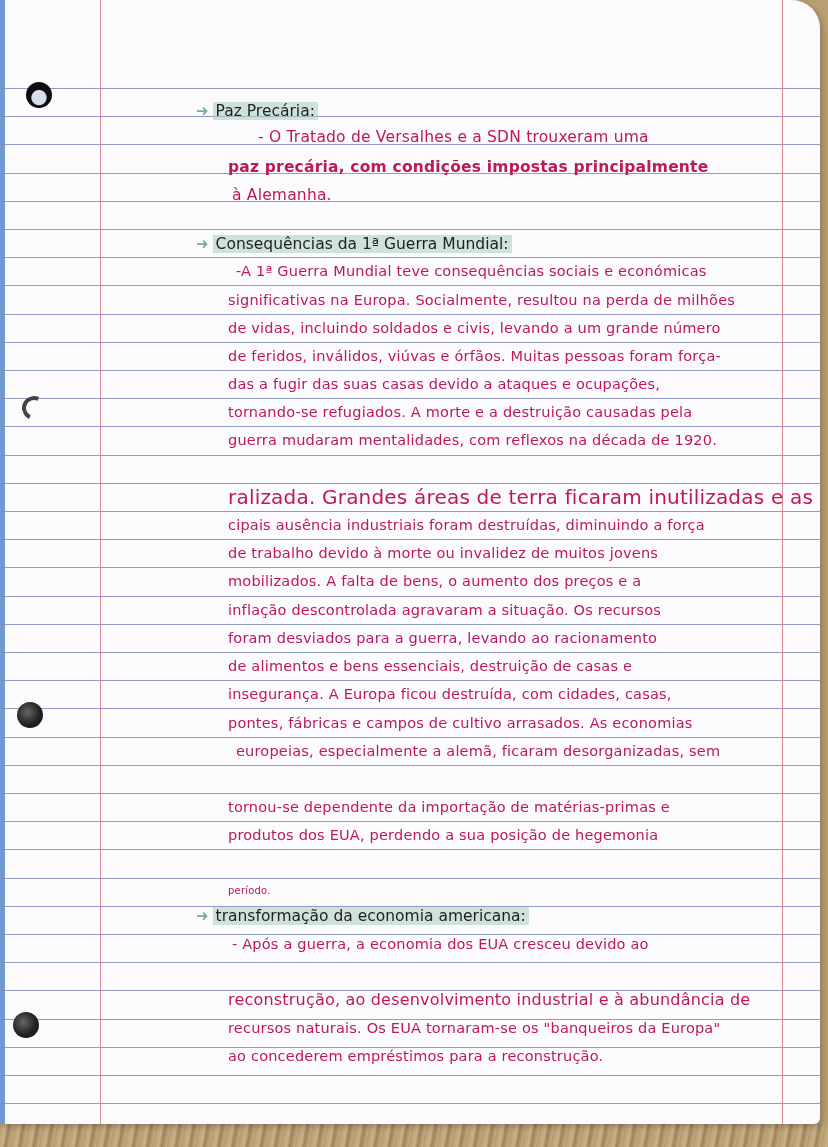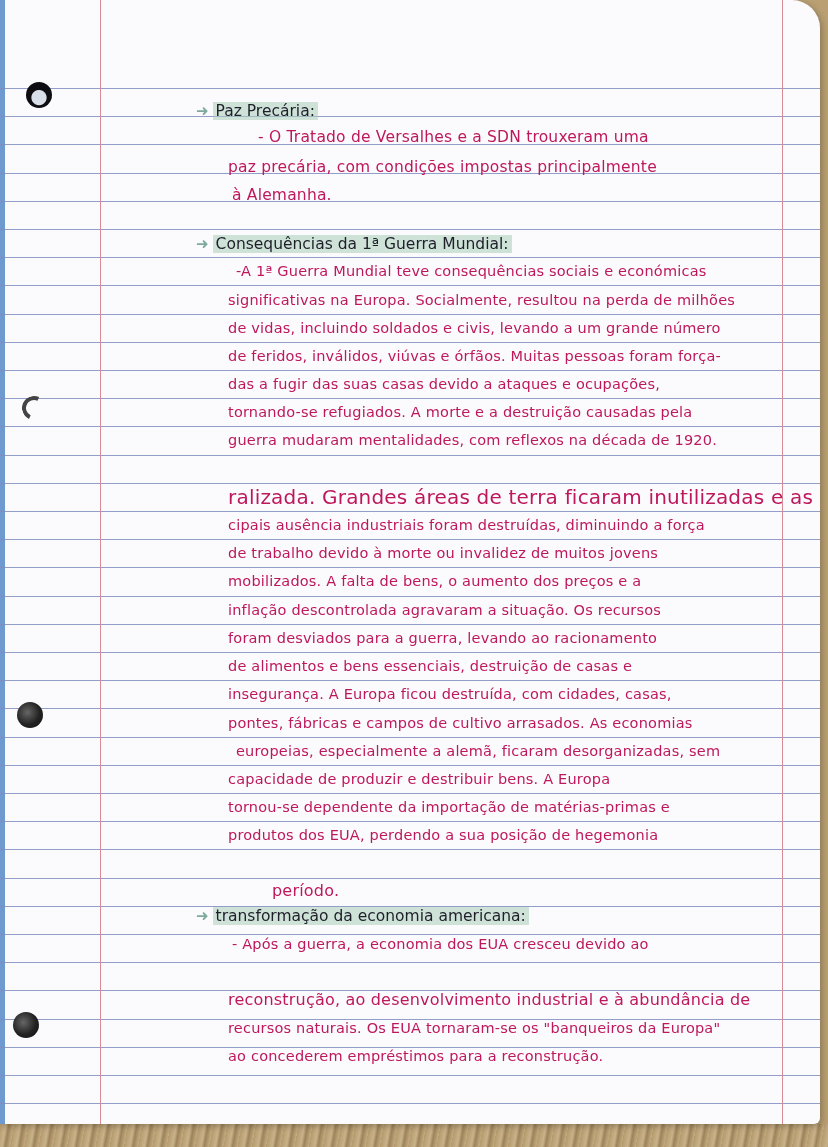--- a/index.html
+++ b/index.html
@@ -141,21 +141,21 @@
 
   <div class="hole open" style="left:26px; top:82px;"></div>
   <div class="hole partial" style="left:22px; top:396px;"></div>
   <div class="hole" style="left:17px; top:702px;"></div>
   <div class="hole" style="left:13px; top:1012px;"></div>
 
   <div class="heading" style="left:196px; top:101px;">
     <span class="arrow">➜</span><span class="hl">Paz Precária:</span>
   </div>
   <div class="line-text" style="left:258px; top:127px;">- O Tratado de Versalhes e a SDN trouxeram uma</div>
-  <div class="line-text" style="left:228px; top:157px;">paz precária, com condições impostas principalmente</div>
+  <div class="line-text" style="left:228px; top:157px;font-weight:bold;">paz precária, com condições impostas principalmente</div>
   <div class="line-text" style="left:232px; top:185px;">à Alemanha.</div>
 
   <div class="heading" style="left:196px; top:234px;">
     <span class="arrow">➜</span><span class="hl">Consequências da 1ª Guerra Mundial:</span>
   </div>
   <div class="line-text" style="left:236px; top:261px; font-size:14.5px;">-A 1ª Guerra Mundial teve consequências sociais e económicas</div>
   <div class="line-text" style="left:228px; top:290px; font-size:14.5px;">significativas na Europa. Socialmente, resultou na perda de milhões</div>
   <div class="line-text" style="left:228px; top:318px; font-size:14.5px;">de vidas, incluindo soldados e civis, levando a um grande número</div>
   <div class="line-text" style="left:228px; top:346px; font-size:14.5px;">de feridos, inválidos, viúvas e órfãos. Muitas pessoas foram força-</div>
   <div class="line-text" style="left:228px; top:374px; font-size:14.5px;">das a fugir das suas casas devido a ataques e ocupações,</div>
@@ -164,24 +164,23 @@
   <div class="line-text" style="left:228px; top:487px; font-size:20px;">ralizada. Grandes áreas de terra ficaram inutilizadas e as prin-</div>
   <div class="line-text" style="left:228px; top:515px; font-size:14.5px;">cipais ausência industriais foram destruídas, diminuindo a força</div>
   <div class="line-text" style="left:228px; top:543px; font-size:14.5px;">de trabalho devido à morte ou invalidez de muitos jovens</div>
   <div class="line-text" style="left:228px; top:571px; font-size:14.5px;">mobilizados. A falta de bens, o aumento dos preços e a</div>
   <div class="line-text" style="left:228px; top:600px; font-size:14.5px;">inflação descontrolada agravaram a situação. Os recursos</div>
   <div class="line-text" style="left:228px; top:628px; font-size:14.5px;">foram desviados para a guerra, levando ao racionamento</div>
   <div class="line-text" style="left:228px; top:656px; font-size:14.5px;">de alimentos e bens essenciais, destruição de casas e</div>
   <div class="line-text" style="left:228px; top:684px; font-size:14.5px;">insegurança. A Europa ficou destruída, com cidades, casas,</div>
   <div class="line-text" style="left:228px; top:713px; font-size:14.5px;">pontes, fábricas e campos de cultivo arrasados. As economias</div>
   <div class="line-text" style="left:236px; top:741px; font-size:14.5px;">europeias, especialmente a alemã, ficaram desorganizadas, sem</div>
-  <div class="line-text" style="left:228px; top:769px; font-size:14.5px;">capacidade de produzir e destribuir bens. A Europa</div>
   <div class="line-text" style="left:228px; top:797px; font-size:14.5px;">tornou-se dependente da importação de matérias-primas e</div>
   <div class="line-text" style="left:228px; top:825px; font-size:14.5px;">produtos dos EUA, perdendo a sua posição de hegemonia</div>
-  <div class="line-text" style="left:228px; top:881px; font-size:16px;margin-left:44px;">período.</div>
+  <div class="line-text" style="left:228px; top:881px; font-size:10px;">período.</div>
 
   <div class="heading" style="left:196px; top:906px;">
     <span class="arrow">➜</span><span class="hl">transformação da economia americana:</span>
   </div>
   <div class="line-text" style="left:232px; top:934px; font-size:14.5px;">- Após a guerra, a economia dos EUA cresceu devido ao</div>
   <div class="line-text" style="left:228px; top:990px; font-size:16px;">reconstrução, ao desenvolvimento industrial e à abundância de</div>
   <div class="line-text" style="left:228px; top:1018px; font-size:14.5px;">recursos naturais. Os EUA tornaram-se os "banqueiros da Europa"</div>
   <div class="line-text" style="left:228px; top:1046px; font-size:14.5px;">ao concederem empréstimos para a reconstrução.</div>
 </div>
 

